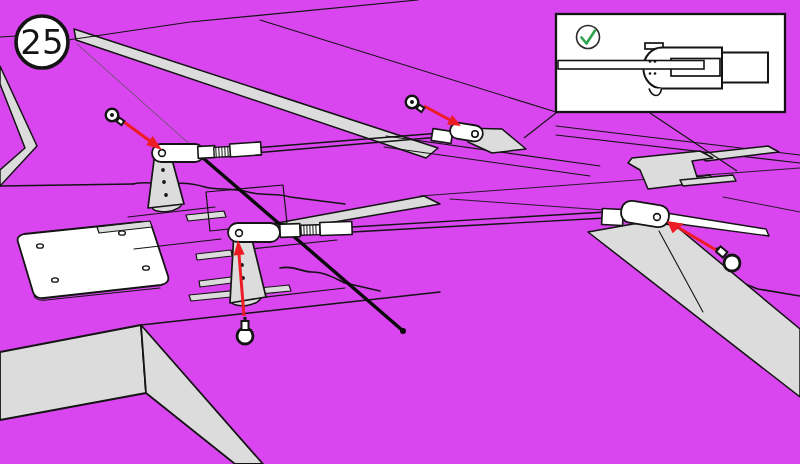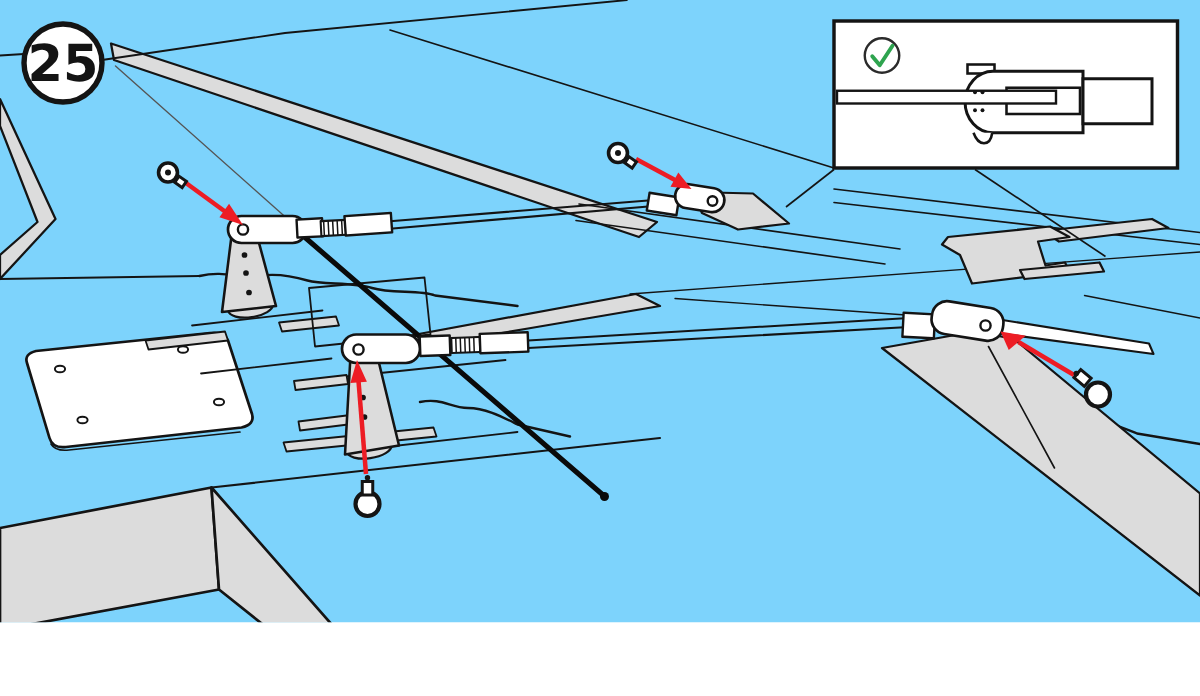--- a/index.html
+++ b/index.html
@@ -1,17 +1,17 @@
 <!DOCTYPE html>
 <html><head>
 <meta charset="utf-8">
 <style>
   html,body{margin:0;padding:0;background:#fff;}
-  .stage{position:relative;width:800px;height:415px;background:#7dd3fc;overflow:hidden;
-         font-family:"Liberation Sans", sans-serif;font-weight:bold;}
+  .stage{position:relative;width:800px;height:464px;background:#d946ef;overflow:hidden;
+         font-family:"Liberation Sans", sans-serif;}
   svg{display:block;}
   text{font-family:"DejaVu Sans","Liberation Sans",sans-serif;}
 </style>
 </head>
 <body>
 
 <div class="stage">
 <svg width="800" height="464" viewBox="0 0 800 464">
 
   <g fill="none" stroke="#141414" stroke-width="1.5" stroke-linejoin="round" stroke-linecap="round">

